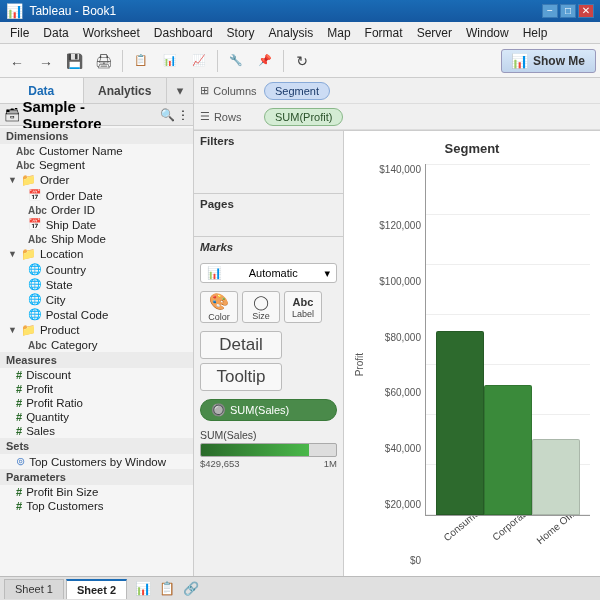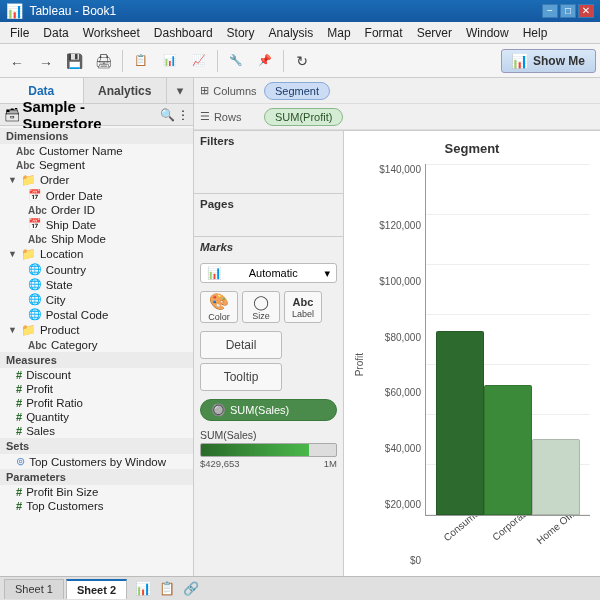--- a/index.html
+++ b/index.html
@@ -199,21 +199,21 @@
       width: 38px; height: 32px;
       border: 1px solid #bbb; background: #f8f8f8; border-radius: 3px;
       display: flex; flex-direction: column; align-items: center; justify-content: center;
       cursor: pointer; font-size: 9px; color: #444; gap: 1px;
     }
     .marks-btn .btn-icon { font-size: 16px; }
     .marks-btn-wide {
       width: 82px; height: 28px;
       border: 1px solid #bbb; background: #f8f8f8; border-radius: 3px;
       display: flex; align-items: center; justify-content: center;
-      cursor: pointer; font-size: 12px; color: #444;
+      cursor: pointer; font-size: 17px; color: #444;
     }
     .marks-sum-pill {
       margin: 4px 6px;
       background: #4a8a4a; border: 1px solid #3a7a3a;
       border-radius: 12px; padding: 3px 10px;
       font-size: 11px; color: white; cursor: pointer;
       display: flex; align-items: center; gap: 4px;
     }
     .slider-section { padding: 4px 6px; }
     .slider-label { font-size: 10.5px; color: #444; margin-bottom: 2px; }

